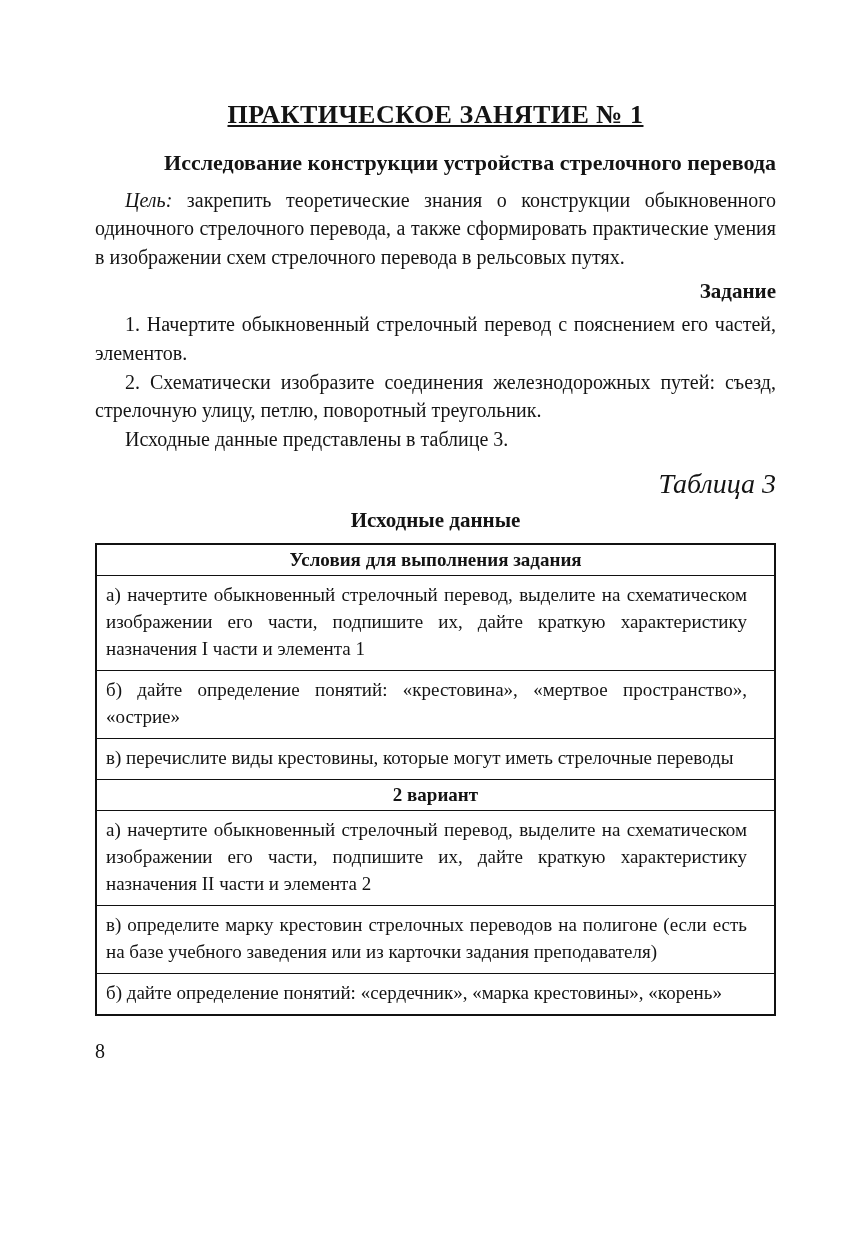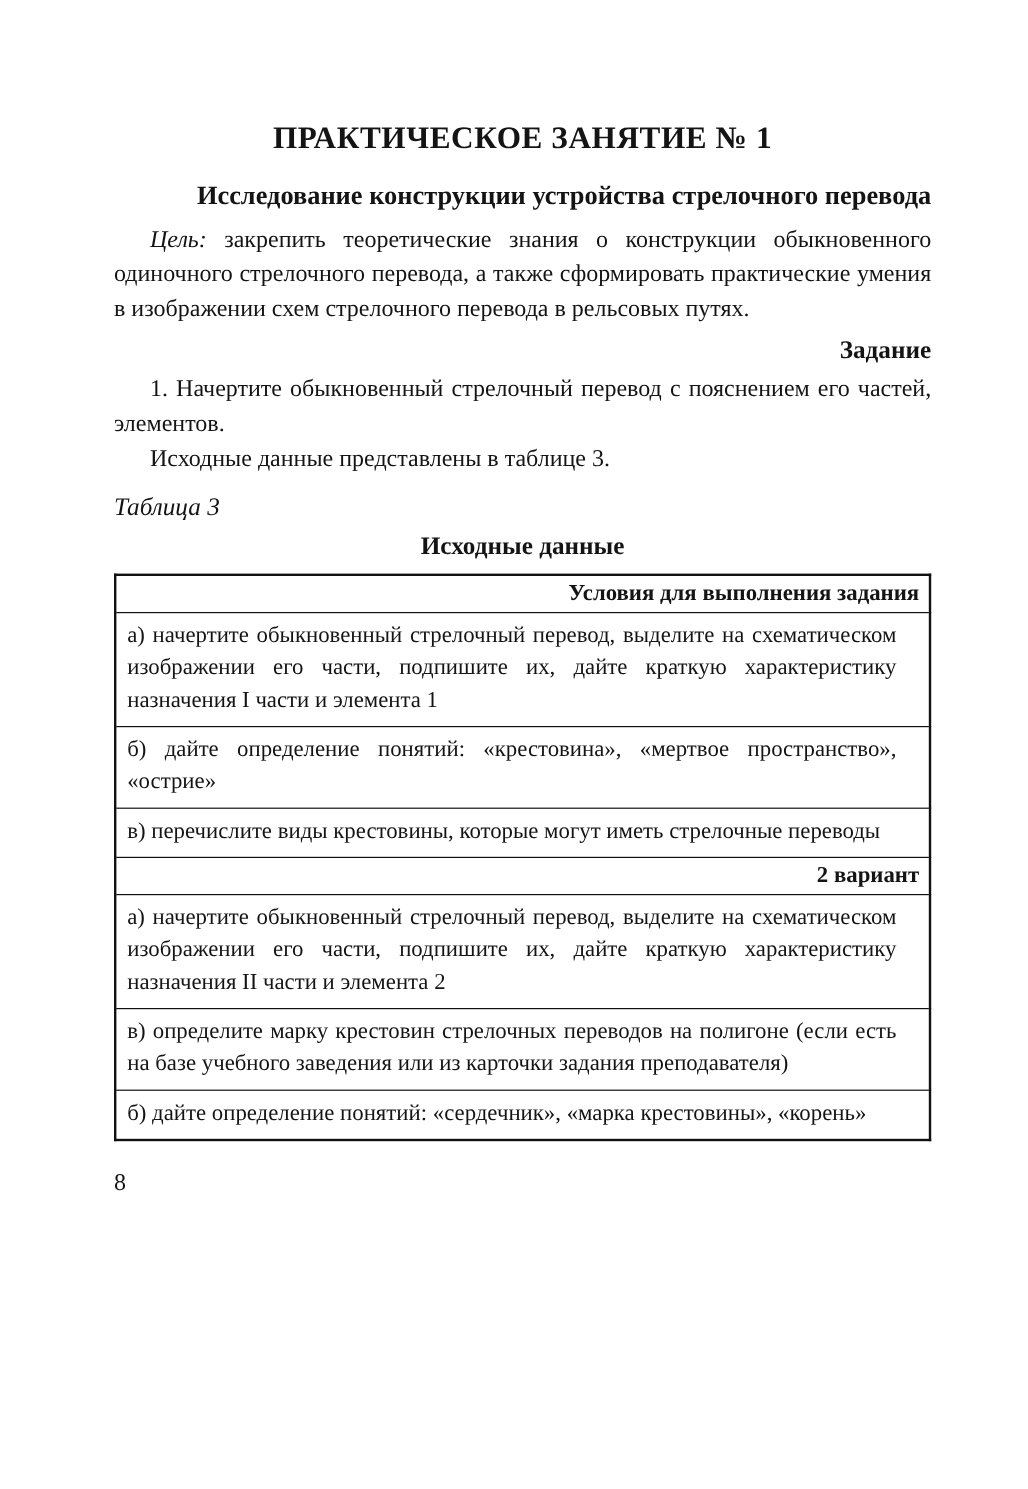--- a/index.html
+++ b/index.html
@@ -24,20 +24,21 @@
     width: 681px;
     padding-top: 100px;
     box-sizing: border-box;
   }
   .doc-title {
     font-size: 26px;
     font-weight: bold;
     text-align: center;
     letter-spacing: 0.5px;
     margin: 0 0 18px 0;
+    text-decoration: underline;
   }
   .doc-subtitle {
     font-size: 22px;
     font-weight: bold;
     text-align: right;
     line-height: 1.35;
     margin: 0 0 8px 0;
   }
   .para {
     font-size: 20px;
@@ -46,44 +47,44 @@
     text-indent: 30px;
     margin: 0;
   }
   .section-heading {
     font-size: 21px;
     font-weight: bold;
     text-align: right;
     margin: 7px 0 6px 0;
   }
   .table-caption {
-    font-size: 21px;
+    font-size: 28px;
     font-style: italic;
-    text-align: left;
+    text-align: right;
     margin: 14px 0 8px 0;
   }
   .table-title {
     font-size: 21px;
     font-weight: bold;
     text-align: center;
     margin: 0 0 10px 0;
   }
   table.conditions {
     width: 100%;
     border-collapse: collapse;
     font-size: 19px;
     border: 2px solid #111;
   }
   table.conditions th,
   table.conditions td {
     border: 1px solid #111;
   }
   table.conditions th {
     font-weight: bold;
-    text-align: right;
+    text-align: center;
     padding: 4px 8px;
     font-size: 19px;
   }
   table.conditions td {
     text-align: justify;
     line-height: 1.42;
     padding: 6px 27px 7px 9px;
   }
   .page-number {
     font-size: 20px;
@@ -100,20 +101,21 @@
 
     <h1 class="doc-title">ПРАКТИЧЕСКОЕ ЗАНЯТИЕ № 1</h1>
 
     <h2 class="doc-subtitle">Исследование конструкции устройства стрелочного перевода</h2>
 
     <p class="para"><i>Цель:</i><span> закрепить теоретические знания о конструкции обыкновенного одиночного стрелочного перевода, а также сформировать практические умения в изображении схем стрелочного перевода в рельсовых путях.</span></p>
 
     <h3 class="section-heading">Задание</h3>
 
     <p class="para">1. Начертите обыкновенный стрелочный перевод с пояснением его частей, элементов.</p>
+    <p class="para">2. Схематически изобразите соединения железнодорожных путей: съезд, стрелочную улицу, петлю, поворотный треугольник.</p>
     <p class="para">Исходные данные представлены в таблице 3.</p>
 
     <p class="table-caption">Таблица 3</p>
 
     <p class="table-title">Исходные данные</p>
 
     <table class="conditions">
       <tbody>
         <tr>
           <th>Условия для выполнения задания</th>

